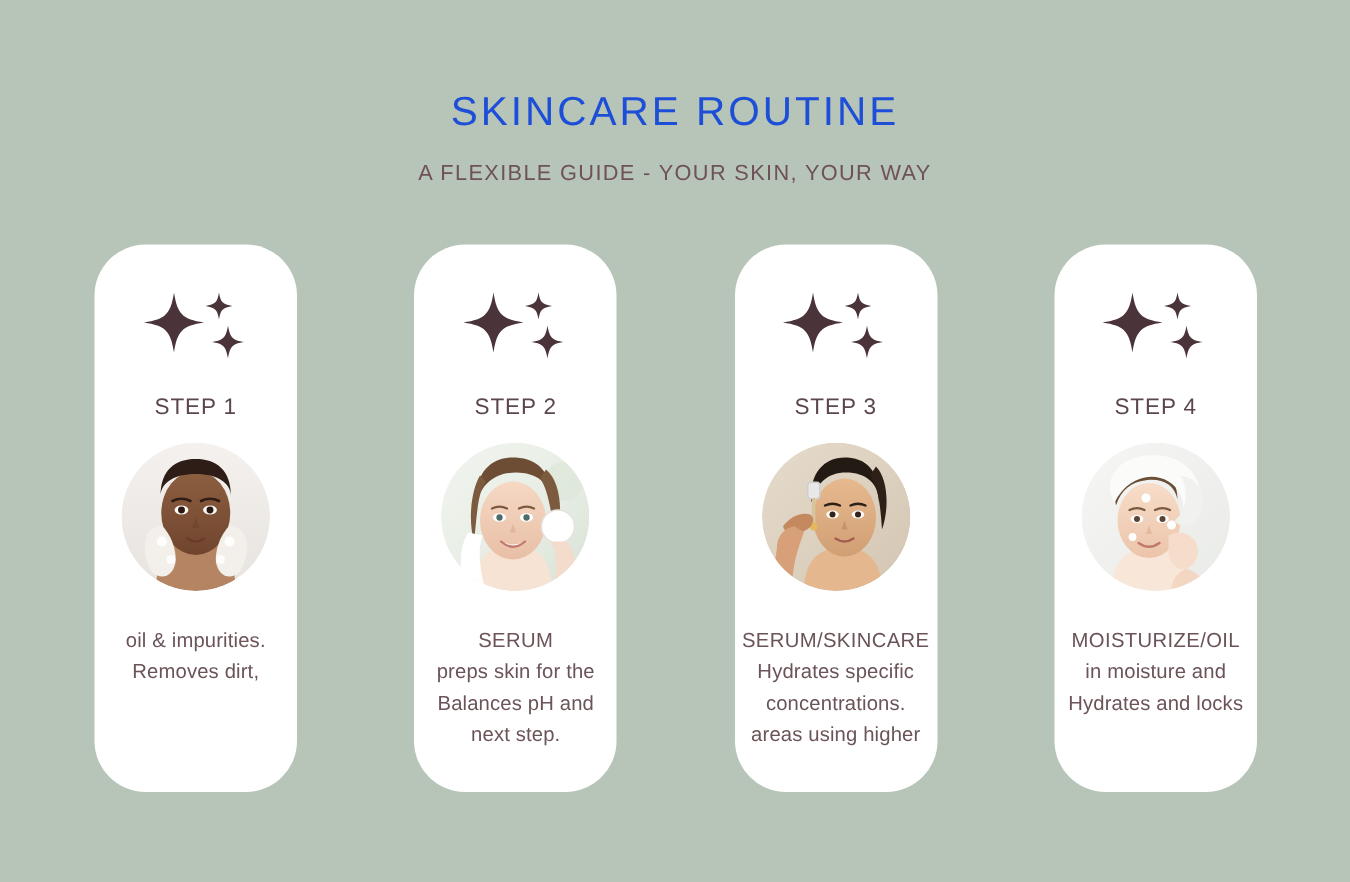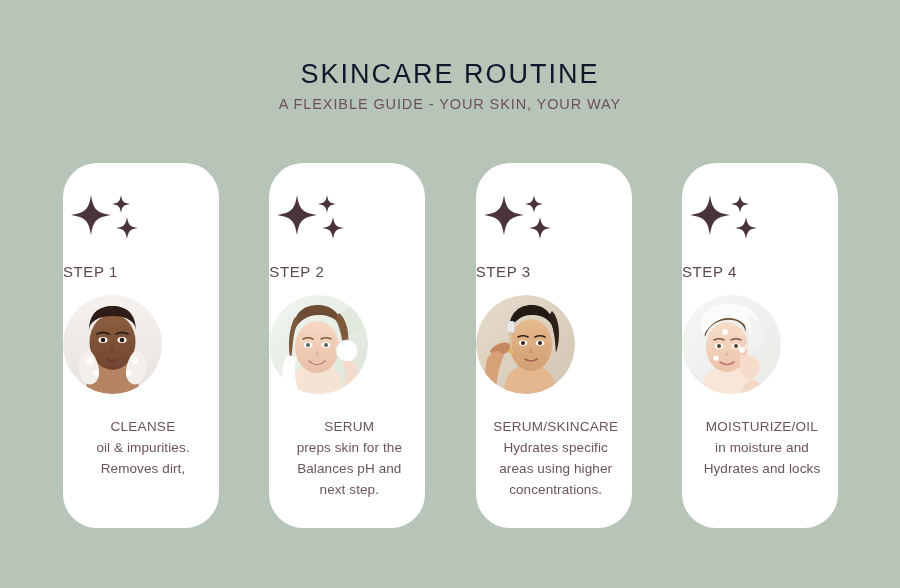--- a/index.html
+++ b/index.html
@@ -25,54 +25,54 @@
   .header {
     position: absolute;
     top: 58px;
     left: 0;
     width: 900px;
     text-align: center;
   }
   .title {
     font-size: 27px;
     letter-spacing: 2.0px;
-    color: #0f172a;
+    color: #1d4ed8;
     font-weight: 400;
     line-height: 32px;
     white-space: nowrap;
   }
   .subtitle {
-    margin-top: 4px;
+    margin-top: 16px;
     font-size: 14.5px;
     letter-spacing: 0.9px;
     color: #6e5257;
     font-weight: 400;
     line-height: 20px;
     white-space: nowrap;
   }
 
   
   .rail {
     position: absolute;
     top: 163px;
     left: 63px;
     width: 775px;
     height: 365px;
     display: flex;
     justify-content: space-between;
   }
   .card {
-    width: 156px;
+    width: 135px;
     height: 365px;
     background: #ffffff;
     border-radius: 34px;
     box-sizing: border-box;
     display: flex;
     flex-direction: column;
-    align-items: flex-start;
+    align-items: center;
     position: relative;
   }
 
   
   .sparkle-wrap {
     margin-top: 26px;
     width: 86px;
     height: 56px;
   }
   .sparkle-wrap svg { display: block; width: 86px; height: 56px; }
@@ -170,21 +170,20 @@
             <path d="M20 58 C14 62 14 76 20 86 C26 92 34 90 36 80 C37 70 31 58 26 55 Z" fill="#f3efeb"></path>
             <path d="M79 58 C85 62 85 76 79 86 C73 92 65 90 63 80 C62 70 68 58 73 55 Z" fill="#f3efeb"></path>
             <circle cx="27" cy="66" r="3.4" fill="#ffffff" opacity="0.9"></circle>
             <circle cx="33" cy="78" r="3.0" fill="#ffffff" opacity="0.85"></circle>
             <circle cx="72" cy="66" r="3.4" fill="#ffffff" opacity="0.9"></circle>
             <circle cx="66" cy="78" r="3.0" fill="#ffffff" opacity="0.85"></circle>
           </g>
         </svg>
       </div>
       <div class="caption">
-        <div class="caption-title">CLEANSE</div>
         <div class="caption-desc">oil &amp; impurities.</div>
         <div class="caption-desc">Removes dirt,</div>
       </div>
     </div>
 
     <div class="card">
       <div class="sparkle-wrap">
         <svg viewBox="0 0 86 56">
           <path d="M28 6 C30.2 20.4 33.6 23.8 48 26 C33.6 28.2 30.2 31.6 28 46 C25.8 31.6 22.4 28.2 8 26 C22.4 23.8 25.8 20.4 28 6 Z" fill="#4a3439"></path>
           <path d="M58 6 C59.1 12.6 60.4 13.9 67 15 C60.4 16.1 59.1 17.4 58 24 C56.9 17.4 55.6 16.1 49 15 C55.6 13.9 56.9 12.6 58 6 Z" fill="#4a3439"></path>
@@ -283,22 +282,22 @@
             <path d="M34.5 38 L34.5 54" stroke="#d9c39a" stroke-width="2.4" stroke-linecap="round"></path>
             <circle cx="34.5" cy="56" r="2.6" fill="#e3b85f"></circle>
             <path d="M14 56 C18 50 26 46 32 48 C36 50 34 56 30 58 C24 62 16 62 14 56 Z" fill="#c4895f"></path>
             <path d="M10 70 C10 62 16 56 22 56 L28 60 C24 70 20 82 20 99 L6 99 Z" fill="#d8a079"></path>
           </g>
         </svg>
       </div>
       <div class="caption">
         <div class="caption-title">SERUM/SKINCARE</div>
         <div class="caption-desc">Hydrates specific</div>
+        <div class="caption-desc">concentrations.</div>
         <div class="caption-desc">areas using higher</div>
-        <div class="caption-desc">concentrations.</div>
       </div>
     </div>
 
     <div class="card">
       <div class="sparkle-wrap">
         <svg viewBox="0 0 86 56">
           <path d="M28 6 C30.2 20.4 33.6 23.8 48 26 C33.6 28.2 30.2 31.6 28 46 C25.8 31.6 22.4 28.2 8 26 C22.4 23.8 25.8 20.4 28 6 Z" fill="#4a3439"></path>
           <path d="M58 6 C59.1 12.6 60.4 13.9 67 15 C60.4 16.1 59.1 17.4 58 24 C56.9 17.4 55.6 16.1 49 15 C55.6 13.9 56.9 12.6 58 6 Z" fill="#4a3439"></path>
           <path d="M64 28 C65.4 36.2 67.1 37.9 75 39 C67.1 40.1 65.4 41.8 64 50 C62.6 41.8 60.9 40.1 53 39 C60.9 37.9 62.6 36.2 64 28 Z" fill="#4a3439"></path>
         </svg>

